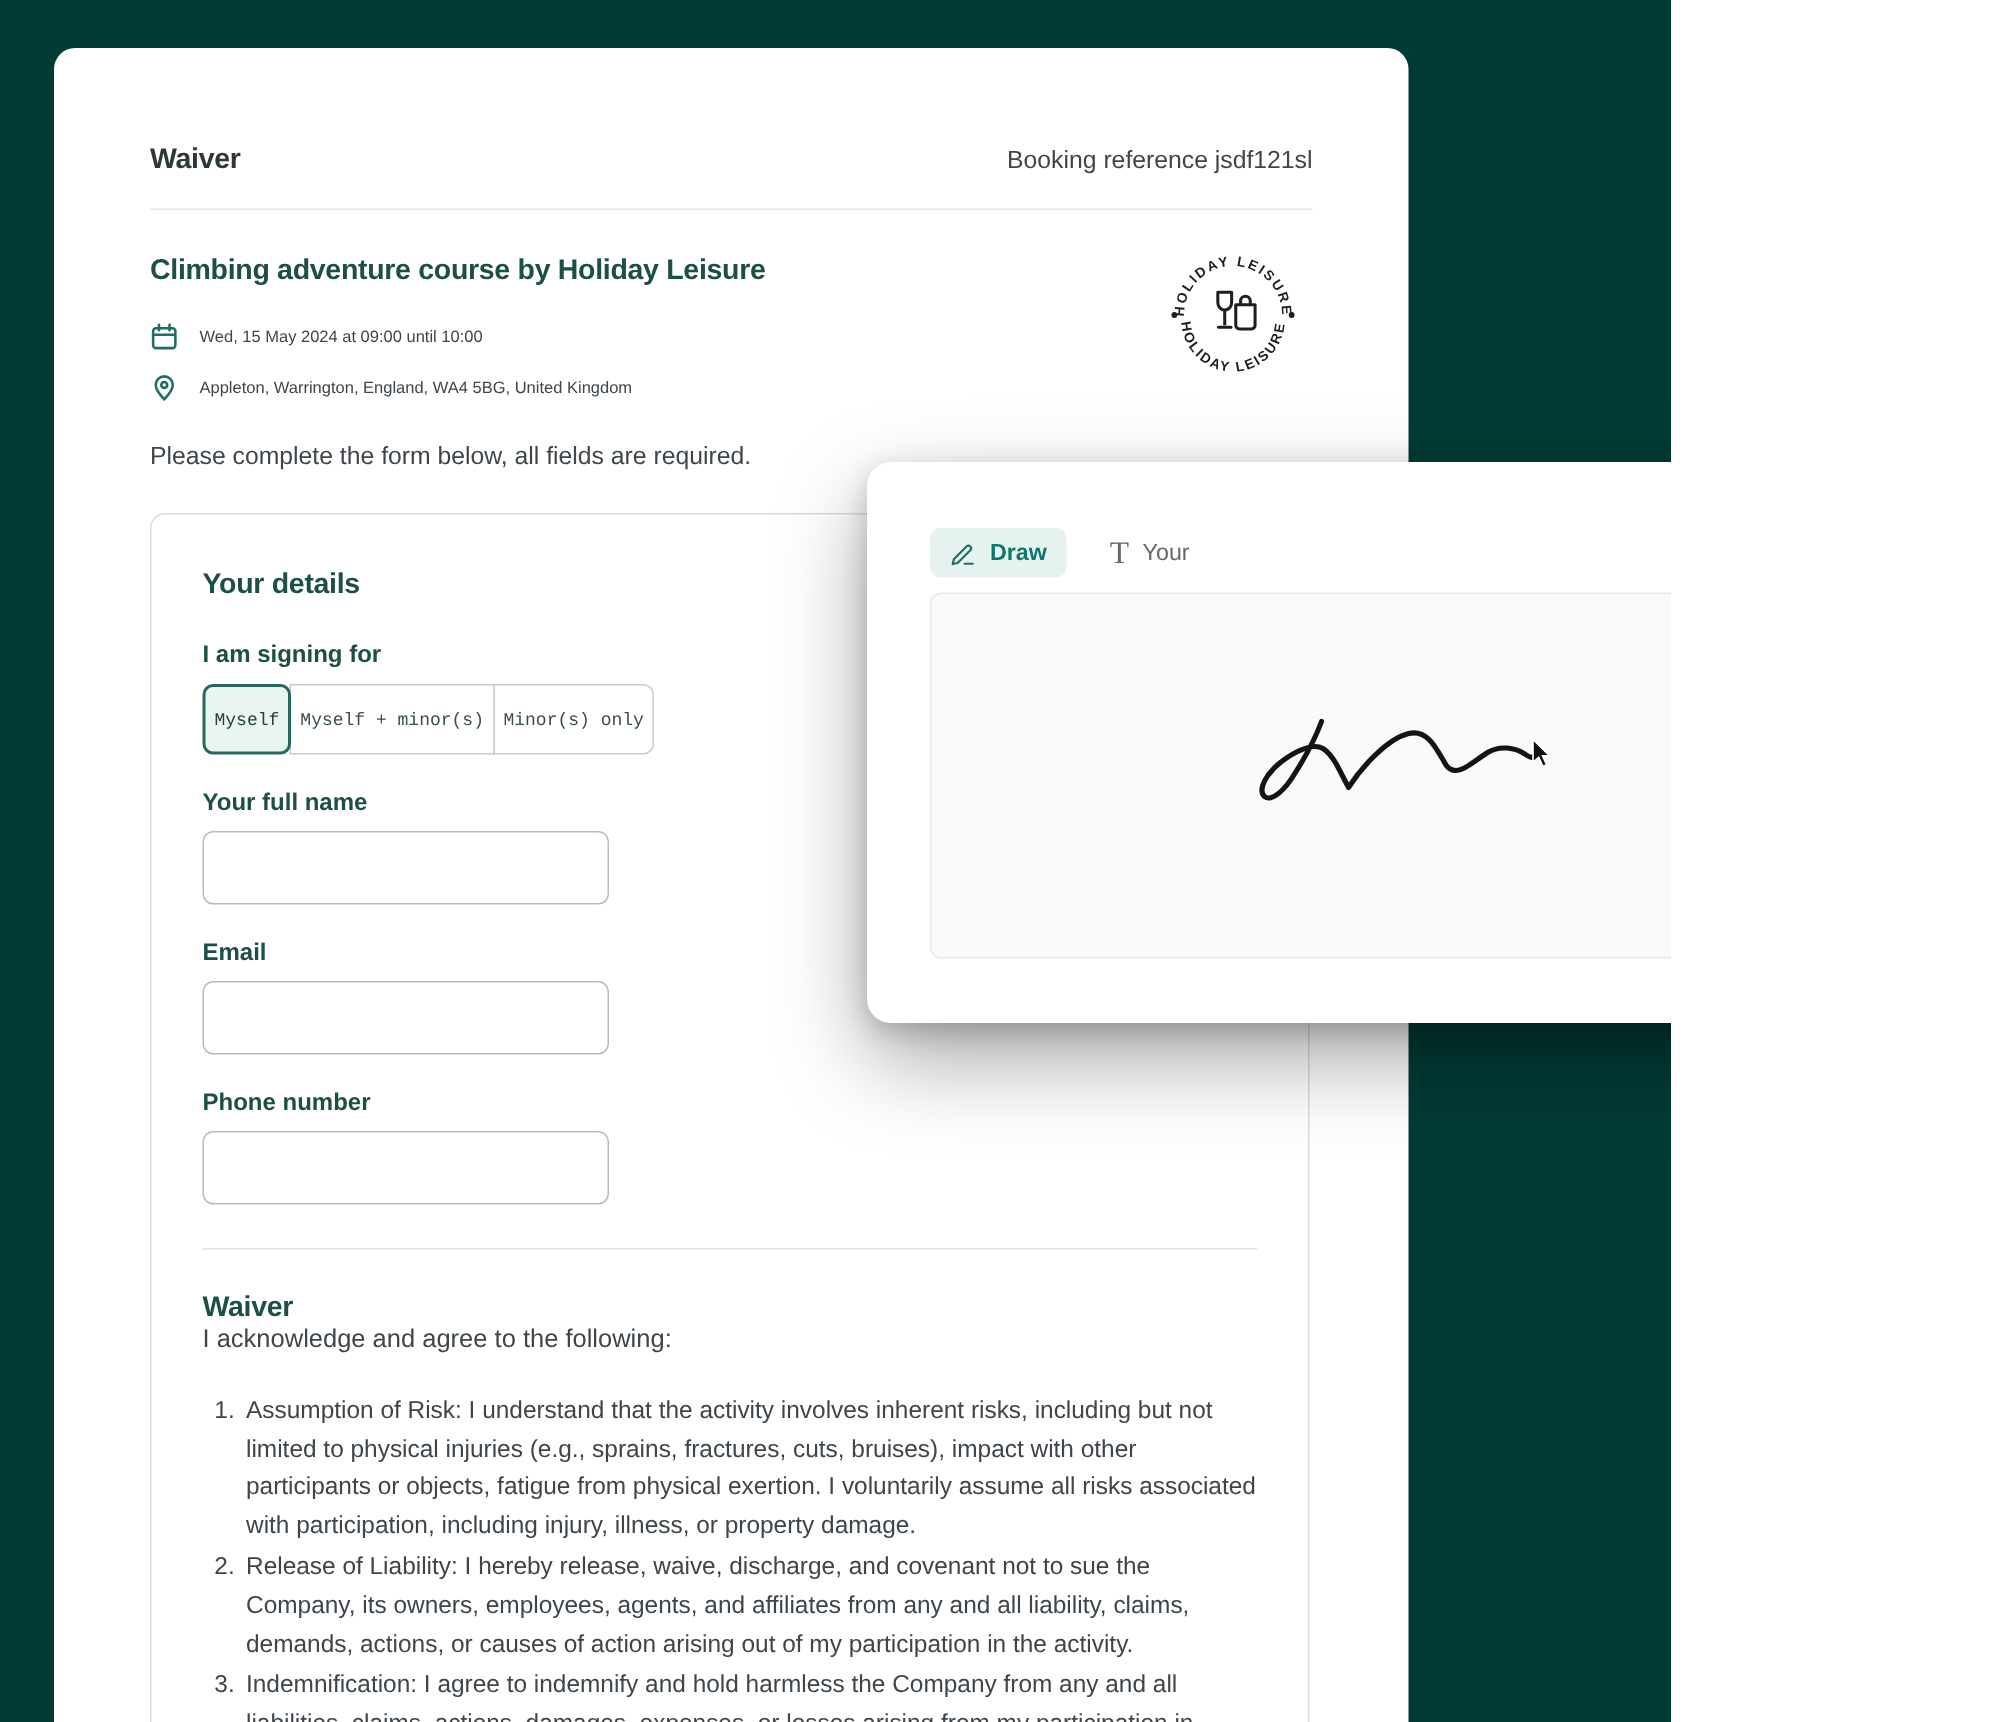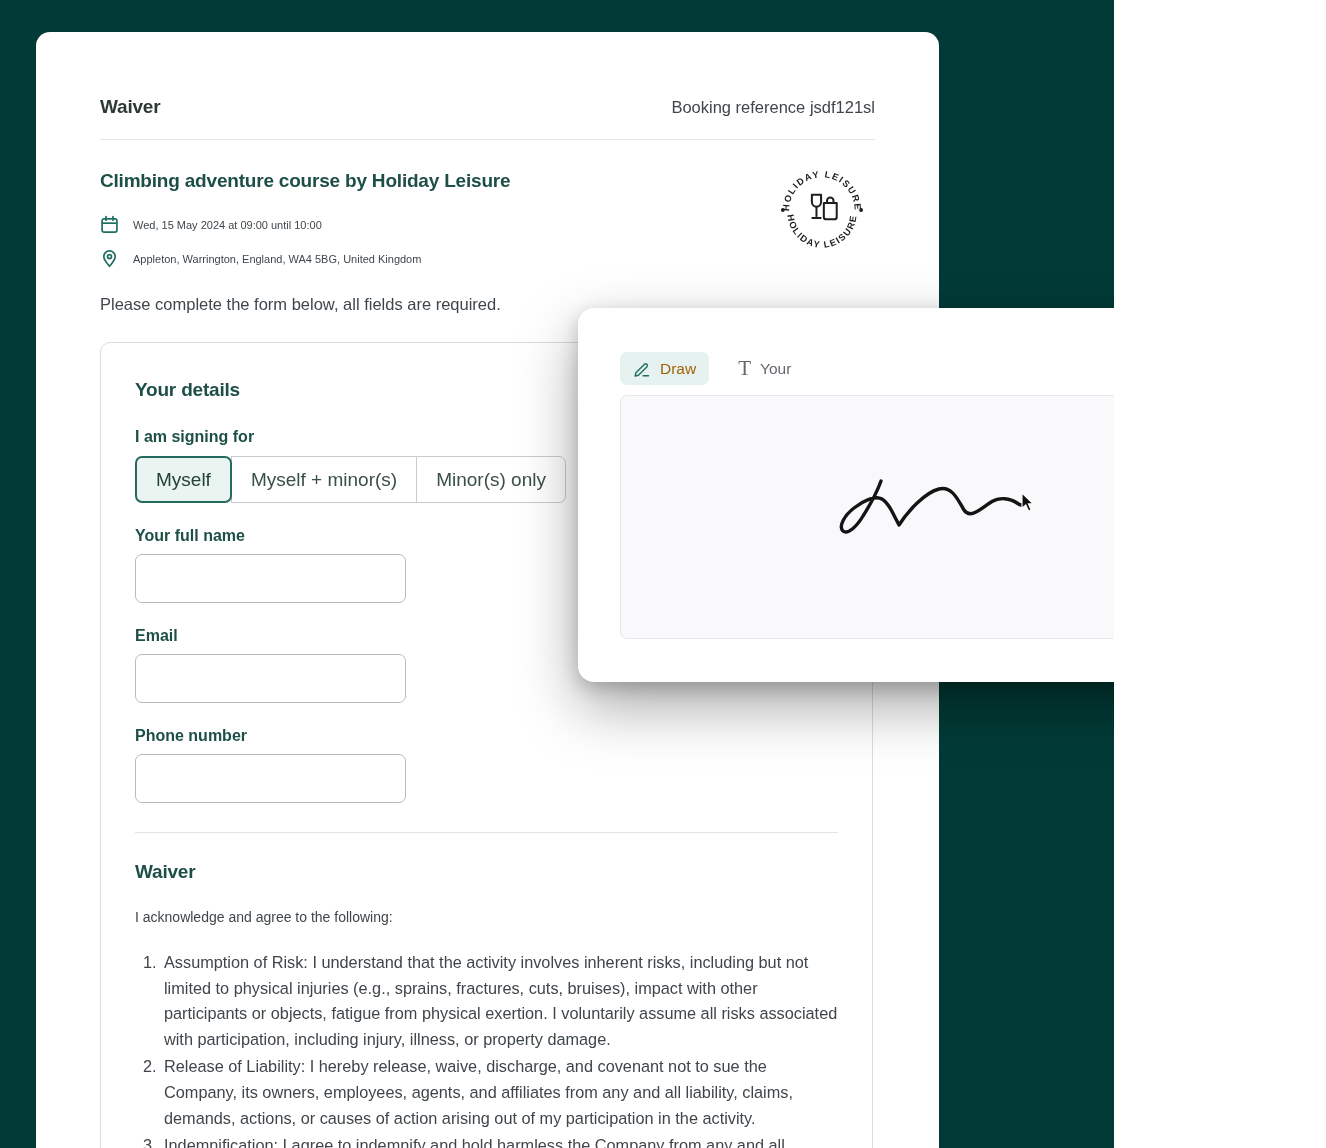--- a/index.html
+++ b/index.html
@@ -34,56 +34,56 @@
   .details-box {
     margin-top: 28px; width: 773px; height: 1200px;
     border: 1px solid #DBDCDD; border-radius: 10px; padding: 36px 34px;
   }
   .section-title { font-size: 19px; font-weight: 700; color: #1D4F46; letter-spacing: -0.2px; }
   .field-label { margin-top: 24px; font-size: 16px; font-weight: 700; color: #1D4F46; }
   .field-label.first { margin-top: 27px; }
 
   .segmented { display: flex; margin-top: 10px; }
   .seg {
-    height: 47px; padding: 0 19px; background: #fff; border: 1px solid #C9CCCE;
-    font-family: Liberation Sans, sans-serif; font-size: 19px; color: #3A4F49; cursor: pointer;
+    height: 47px; padding: 0 6px; background: #fff; border: 1px solid #C9CCCE;
+    font-family: Liberation Mono, monospace; font-size: 12px; color: #3A4F49; cursor: pointer;
   }
   .seg + .seg { margin-left: -1px; }
   .seg.first { border-radius: 7px 0 0 7px; }
   .seg.last { border-radius: 0 7px 7px 0; }
   .seg.selected {
     border: 2px solid #26695E; background: #EAF4F1; border-radius: 7px;
     color: #24403A; position: relative; z-index: 1;
   }
 
   .text-input {
     display: block; margin-top: 9px; width: 271px; height: 49px;
     border: 1px solid #B7BBBF; border-radius: 7px; background: #fff;
     padding: 0 12px; font-size: 16px; font-family: "Liberation Sans", sans-serif; color: #2E3836;
   }
   .box-divider { border: none; border-top: 1px solid #E2E3E4; margin-top: 29px; }
   .waiver-title { margin-top: 28px; }
-  .waiver-intro { margin-top: 26px; font-size: 14px; color: #3F464B; }
+  .waiver-intro { font-size: 17px; color: #3F464B; }
   .waiver-list { margin-top: 25px; padding-left: 26px; font-size: 16.3px; color: #3F464B; line-height: 25.6px; }
   .waiver-list li { padding-left: 3px; }
   .waiver-list li + li { margin-top: 2px; }
 
   
   .modal {
     position: absolute; left: 578px; top: 308px; width: 722px; height: 374px;
     background: #ffffff; border-radius: 16px; padding: 44px 42px;
     box-shadow: 0 24px 60px rgba(0,0,0,.35), 0 6px 18px rgba(0,0,0,.18);
   }
   .tabs { display: flex; align-items: center; gap: 16px; }
   .tab {
     display: inline-flex; align-items: center; gap: 9px; height: 33px; padding: 0 13px;
     border: none; border-radius: 7px; background: transparent; cursor: pointer;
     font-family: "Liberation Sans", sans-serif; font-size: 15.5px; color: #63686C;
   }
-  .tab.active { background: #E6F2EF; color: #a16207; font-weight: 400; }
+  .tab.active { background: #E6F2EF; color: #0f766e; font-weight: 700; }
   .type-glyph { font-family: "Liberation Serif", serif; font-size: 21px; line-height: 1; color: #63686C; }
   .canvas {
     position: relative; margin-top: 10px; width: 637px; height: 244px;
     background: #F9F8FB; border: 1px solid #E9E7EC; border-radius: 7px;
   }
   .clear-btn {
     position: absolute; top: 9px; right: 14px; border: none; background: none; cursor: pointer;
     font-family: "Liberation Sans", sans-serif; font-size: 10px; color: #17685E; z-index: 2;
   }
   .sig-svg { position: absolute; left: 0; top: 0; }

